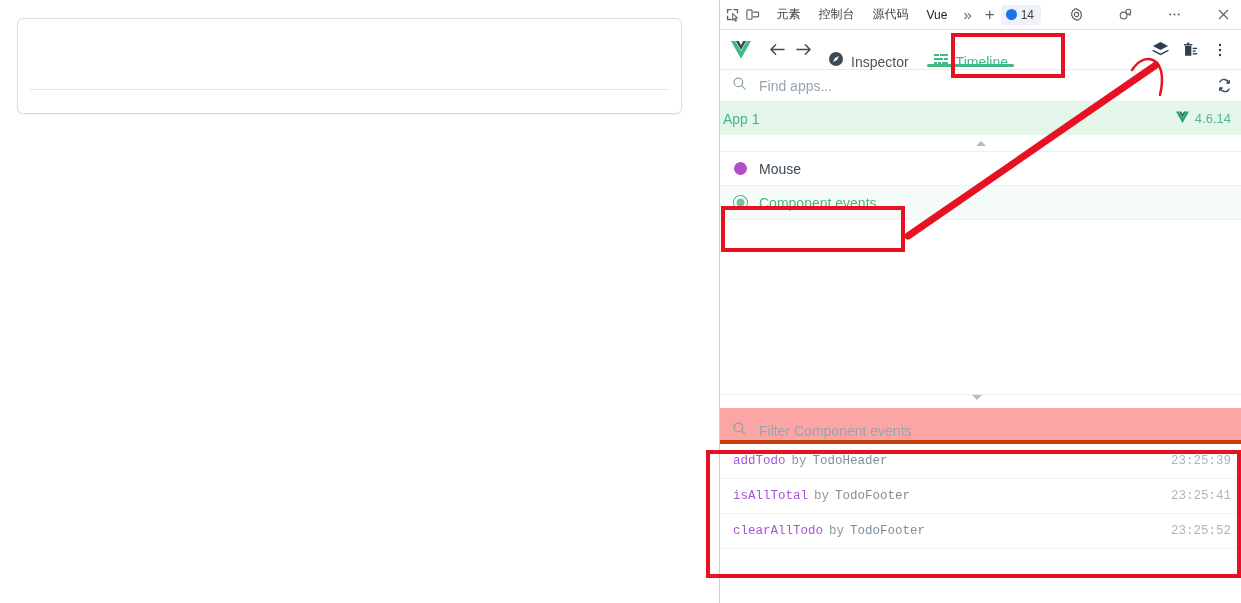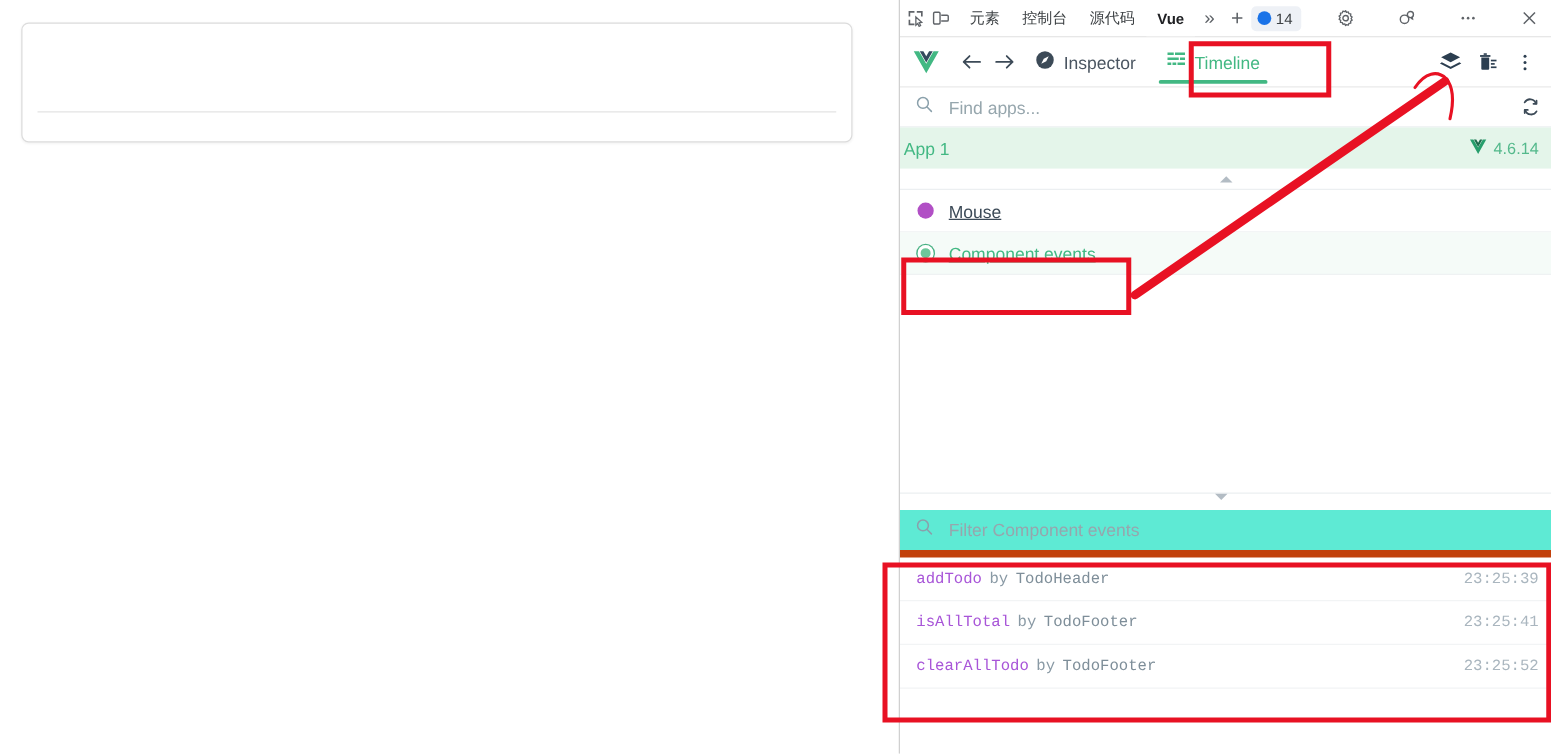--- a/index.html
+++ b/index.html
@@ -76,21 +76,21 @@
     height: 28px;
     padding: 0 9px;
     display: flex; align-items: center;
     font-size: 12px; color: #3c4043;
     cursor: pointer;
     white-space: nowrap;
   }
   .dt-tab.active {
     color: #202124;
     background: #fff;
-    font-weight: 700;
+    font-weight: 400;
   }
   .dt-tab-spacer { width: 6px; }
   .dt-right { margin-left: auto; display: flex; align-items: center; padding-right: 4px; gap: 21px; }
   .issue-badge {
     display: flex; align-items: center; gap: 4px;
     background: #eef1f6;
     border-radius: 4px;
     height: 20px; padding: 0 7px 0 5px;
     font-size: 12px; color: #3c4043;
     cursor: pointer;
@@ -109,21 +109,21 @@
     position: relative;
     background: #fff;
   }
   .vue-logo { width: 22px; height: 20px; margin-right: 12px; }
   .nav-arrow {
     width: 26px; height: 26px; display: flex;
     align-items: center; justify-content: center;
     color: #3c4a57; font-size: 17px; cursor: pointer;
   }
   .vue-tab {
-    display: flex; align-items: center; gap: 7px;
+    display: flex; align-items: flex-end; gap: 7px;
     height: 40px; padding: 0 12px;
     font-size: 14px; color: #4a5561; cursor: pointer;
     position: relative;
   }
   .vue-tab.sel { color: #42b883; }
   .vue-tab.sel::after {
     content: ""; position: absolute; left: 6px; right: 6px; bottom: 3px;
     height: 3px; background: #42b883; border-radius: 2px;
   }
   .vue-bar-right {
@@ -180,52 +180,52 @@
     border-bottom: 5px solid #b3bcc4;
   }
   .tri-down {
     width: 0; height: 0;
     border-left: 5px solid transparent; border-right: 5px solid transparent;
     border-top: 5px solid #b3bcc4;
   }
   .layer-row {
     height: 34px; display: flex; align-items: center;
     padding-left: 14px; border-bottom: 1px solid #eff2f3;
-    font-size: 14px; cursor: pointer; text-decoration: underline;
+    font-size: 14px; cursor: pointer;
   }
   .layer-dot {
     width: 13px; height: 13px; border-radius: 50%;
     margin-right: 12px; flex: none;
   }
   .layer-row.mouse { color: #3c4a57; }
   .layer-row.sel {
     background: #f5fbf8; color: #42b883;
   }
   .layer-dot.ring {
     background: #6dc79a; box-shadow: inset 0 0 0 2.5px #ffffff, 0 0 0 1px #49b184;
   }
   .timeline-blank { height: 174px; background: #fff; }
 
   
   .ev-handle {
     height: 14px; display: flex; align-items: flex-start; justify-content: center;
     background: #fff; border-top: 1px solid #eceff1;
   }
   .filter-row {
-    height: 32px; display: flex; align-items: center;
-    padding-left: 12px; background: #5eead4;
+    height: 32px; display: flex; align-items: flex-end;
+    padding-left: 12px; background: #fca5a5;
   }
   .filter-row input {
     border: 0; outline: 0; flex: 1;
     font-size: 14px; color: #3c4a57; margin-left: 10px;
     font-family: "Liberation Sans", sans-serif;
     background: transparent;
   }
   .filter-row input::placeholder { color: #96a6ad; }
-  .ev-list { border-top: 6px solid #c2410c; background: #fff; }
+  .ev-list { border-top: 4px solid #c2410c; background: #fff; }
   .ev-row {
     height: 35px; display: flex; align-items: center;
     padding: 0 10px 0 13px;
     border-bottom: 1px solid #f2f4f5;
     font-family: "Liberation Mono", monospace;
     font-size: 12.5px;
     cursor: pointer;
   }
   .ev-name { color: #a855d8; }
   .ev-by { color: #8a9aa5; margin: 0 6px; }

